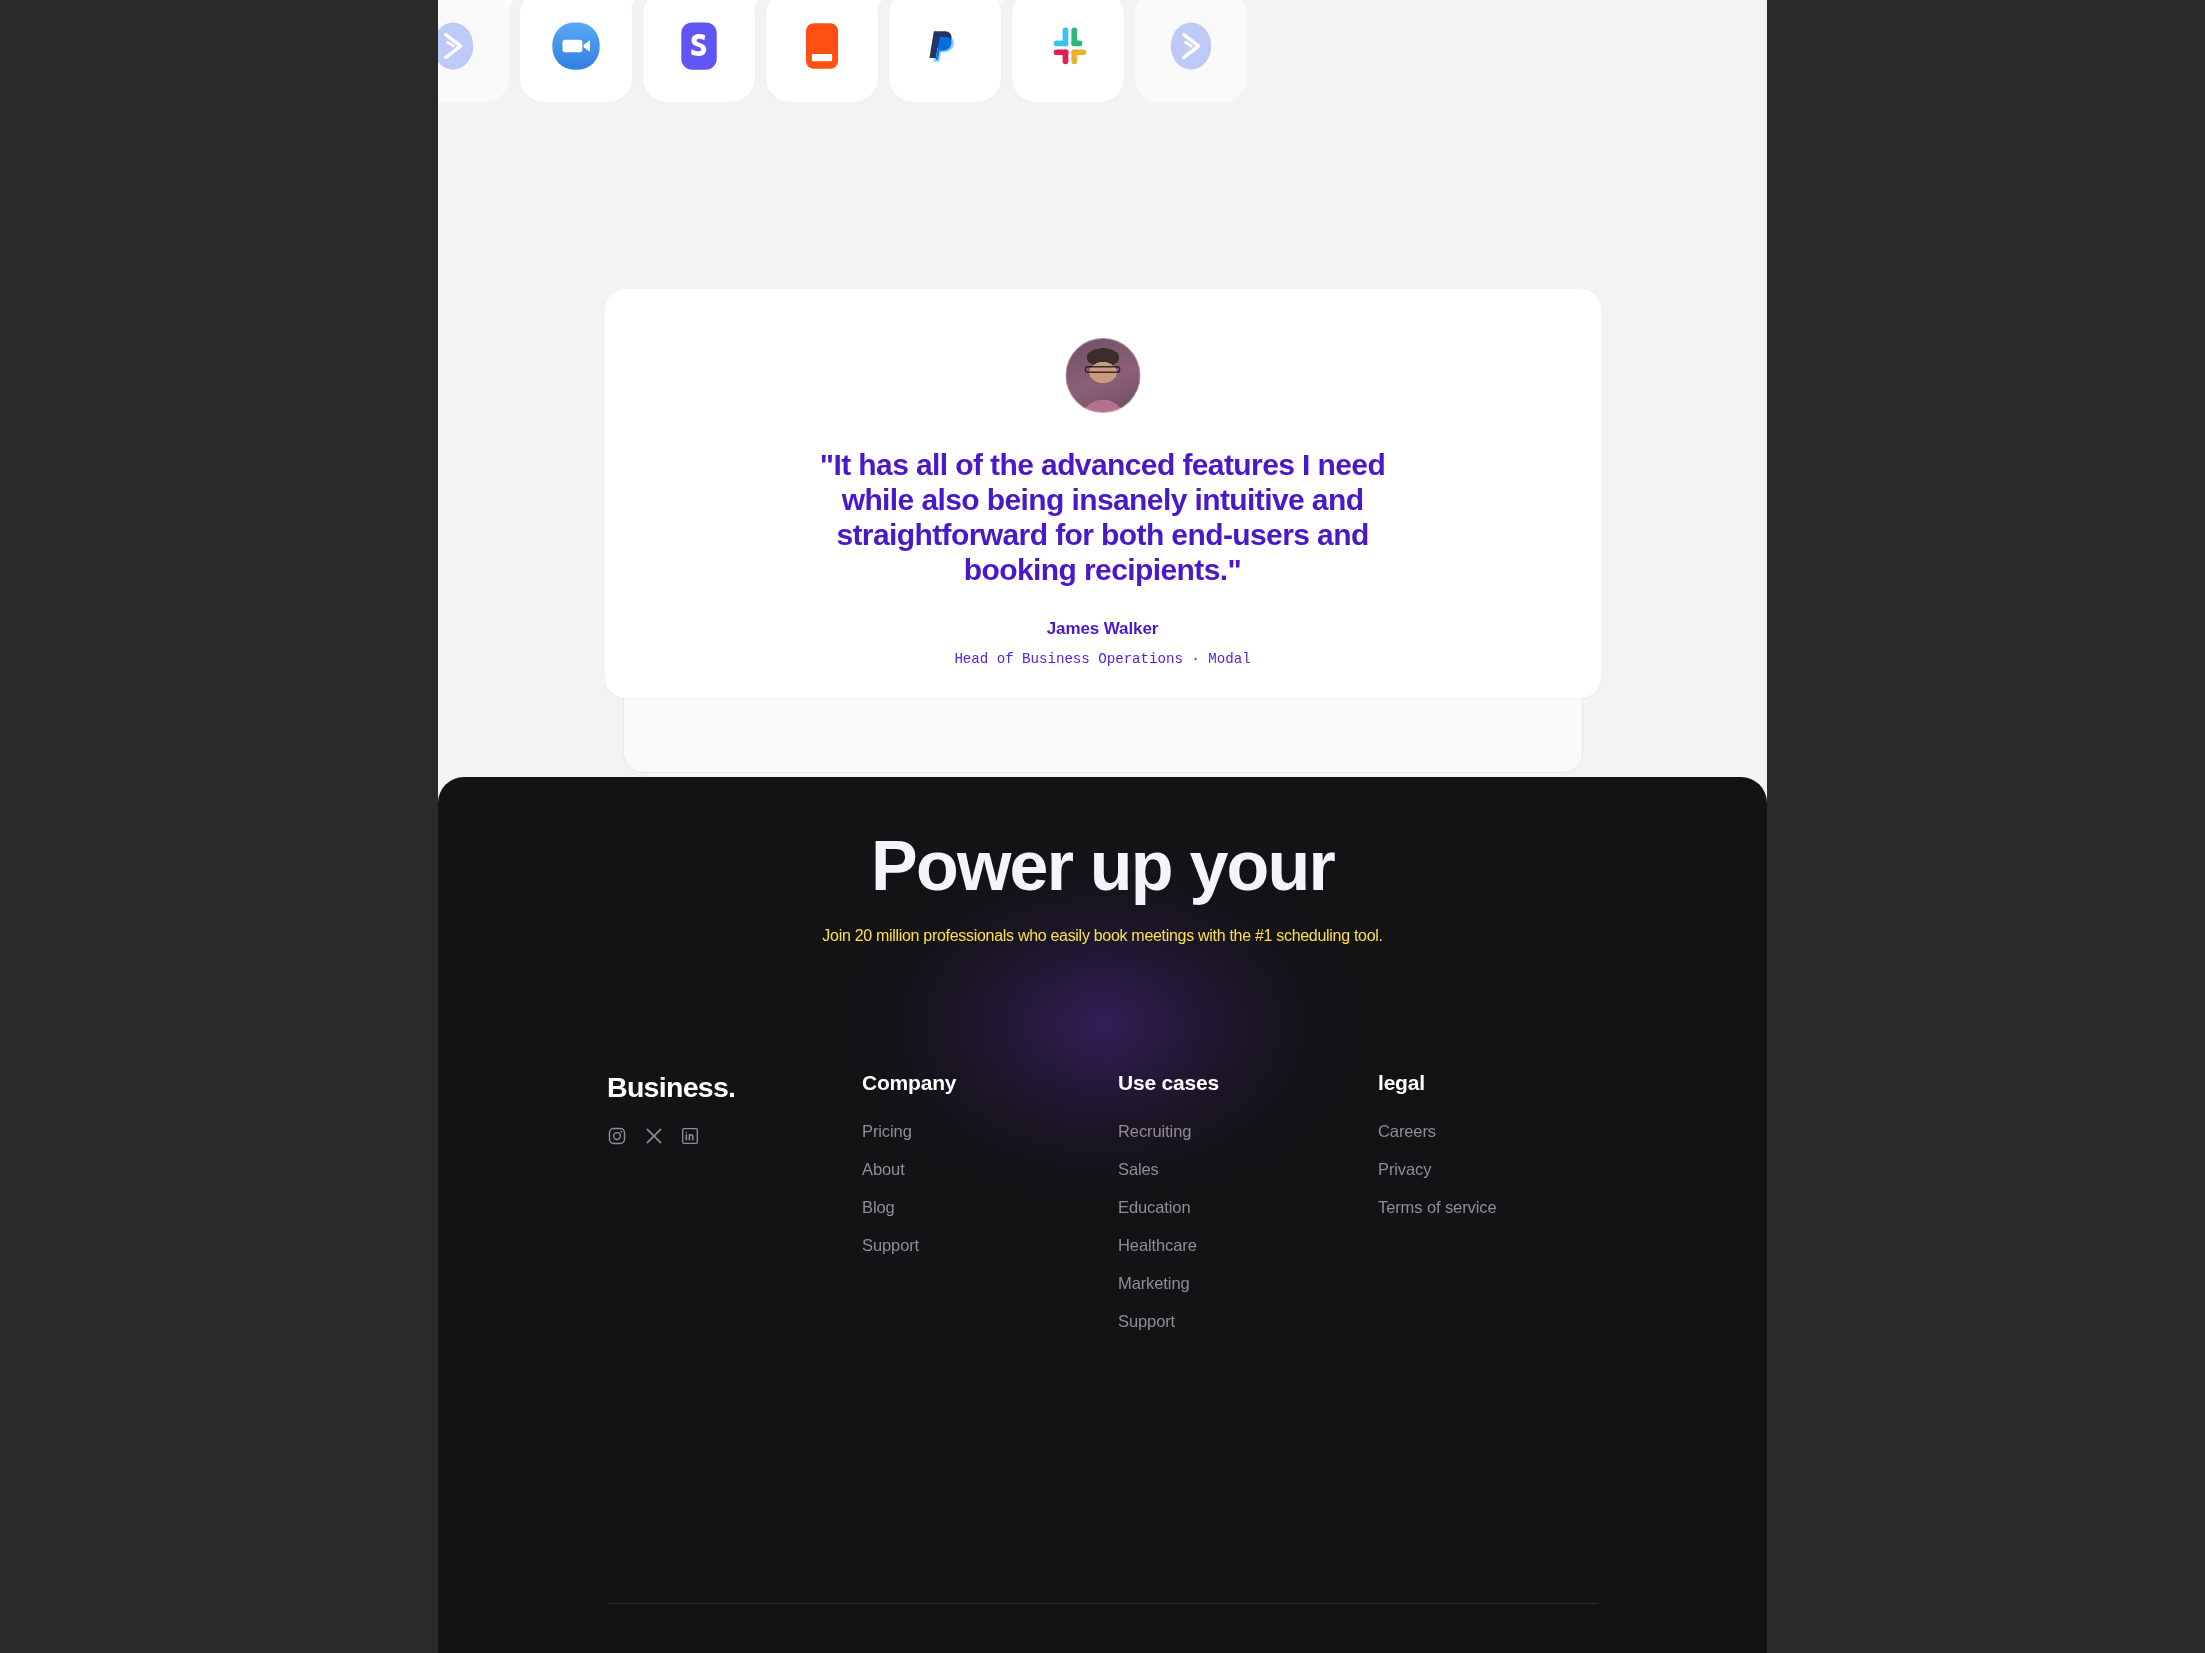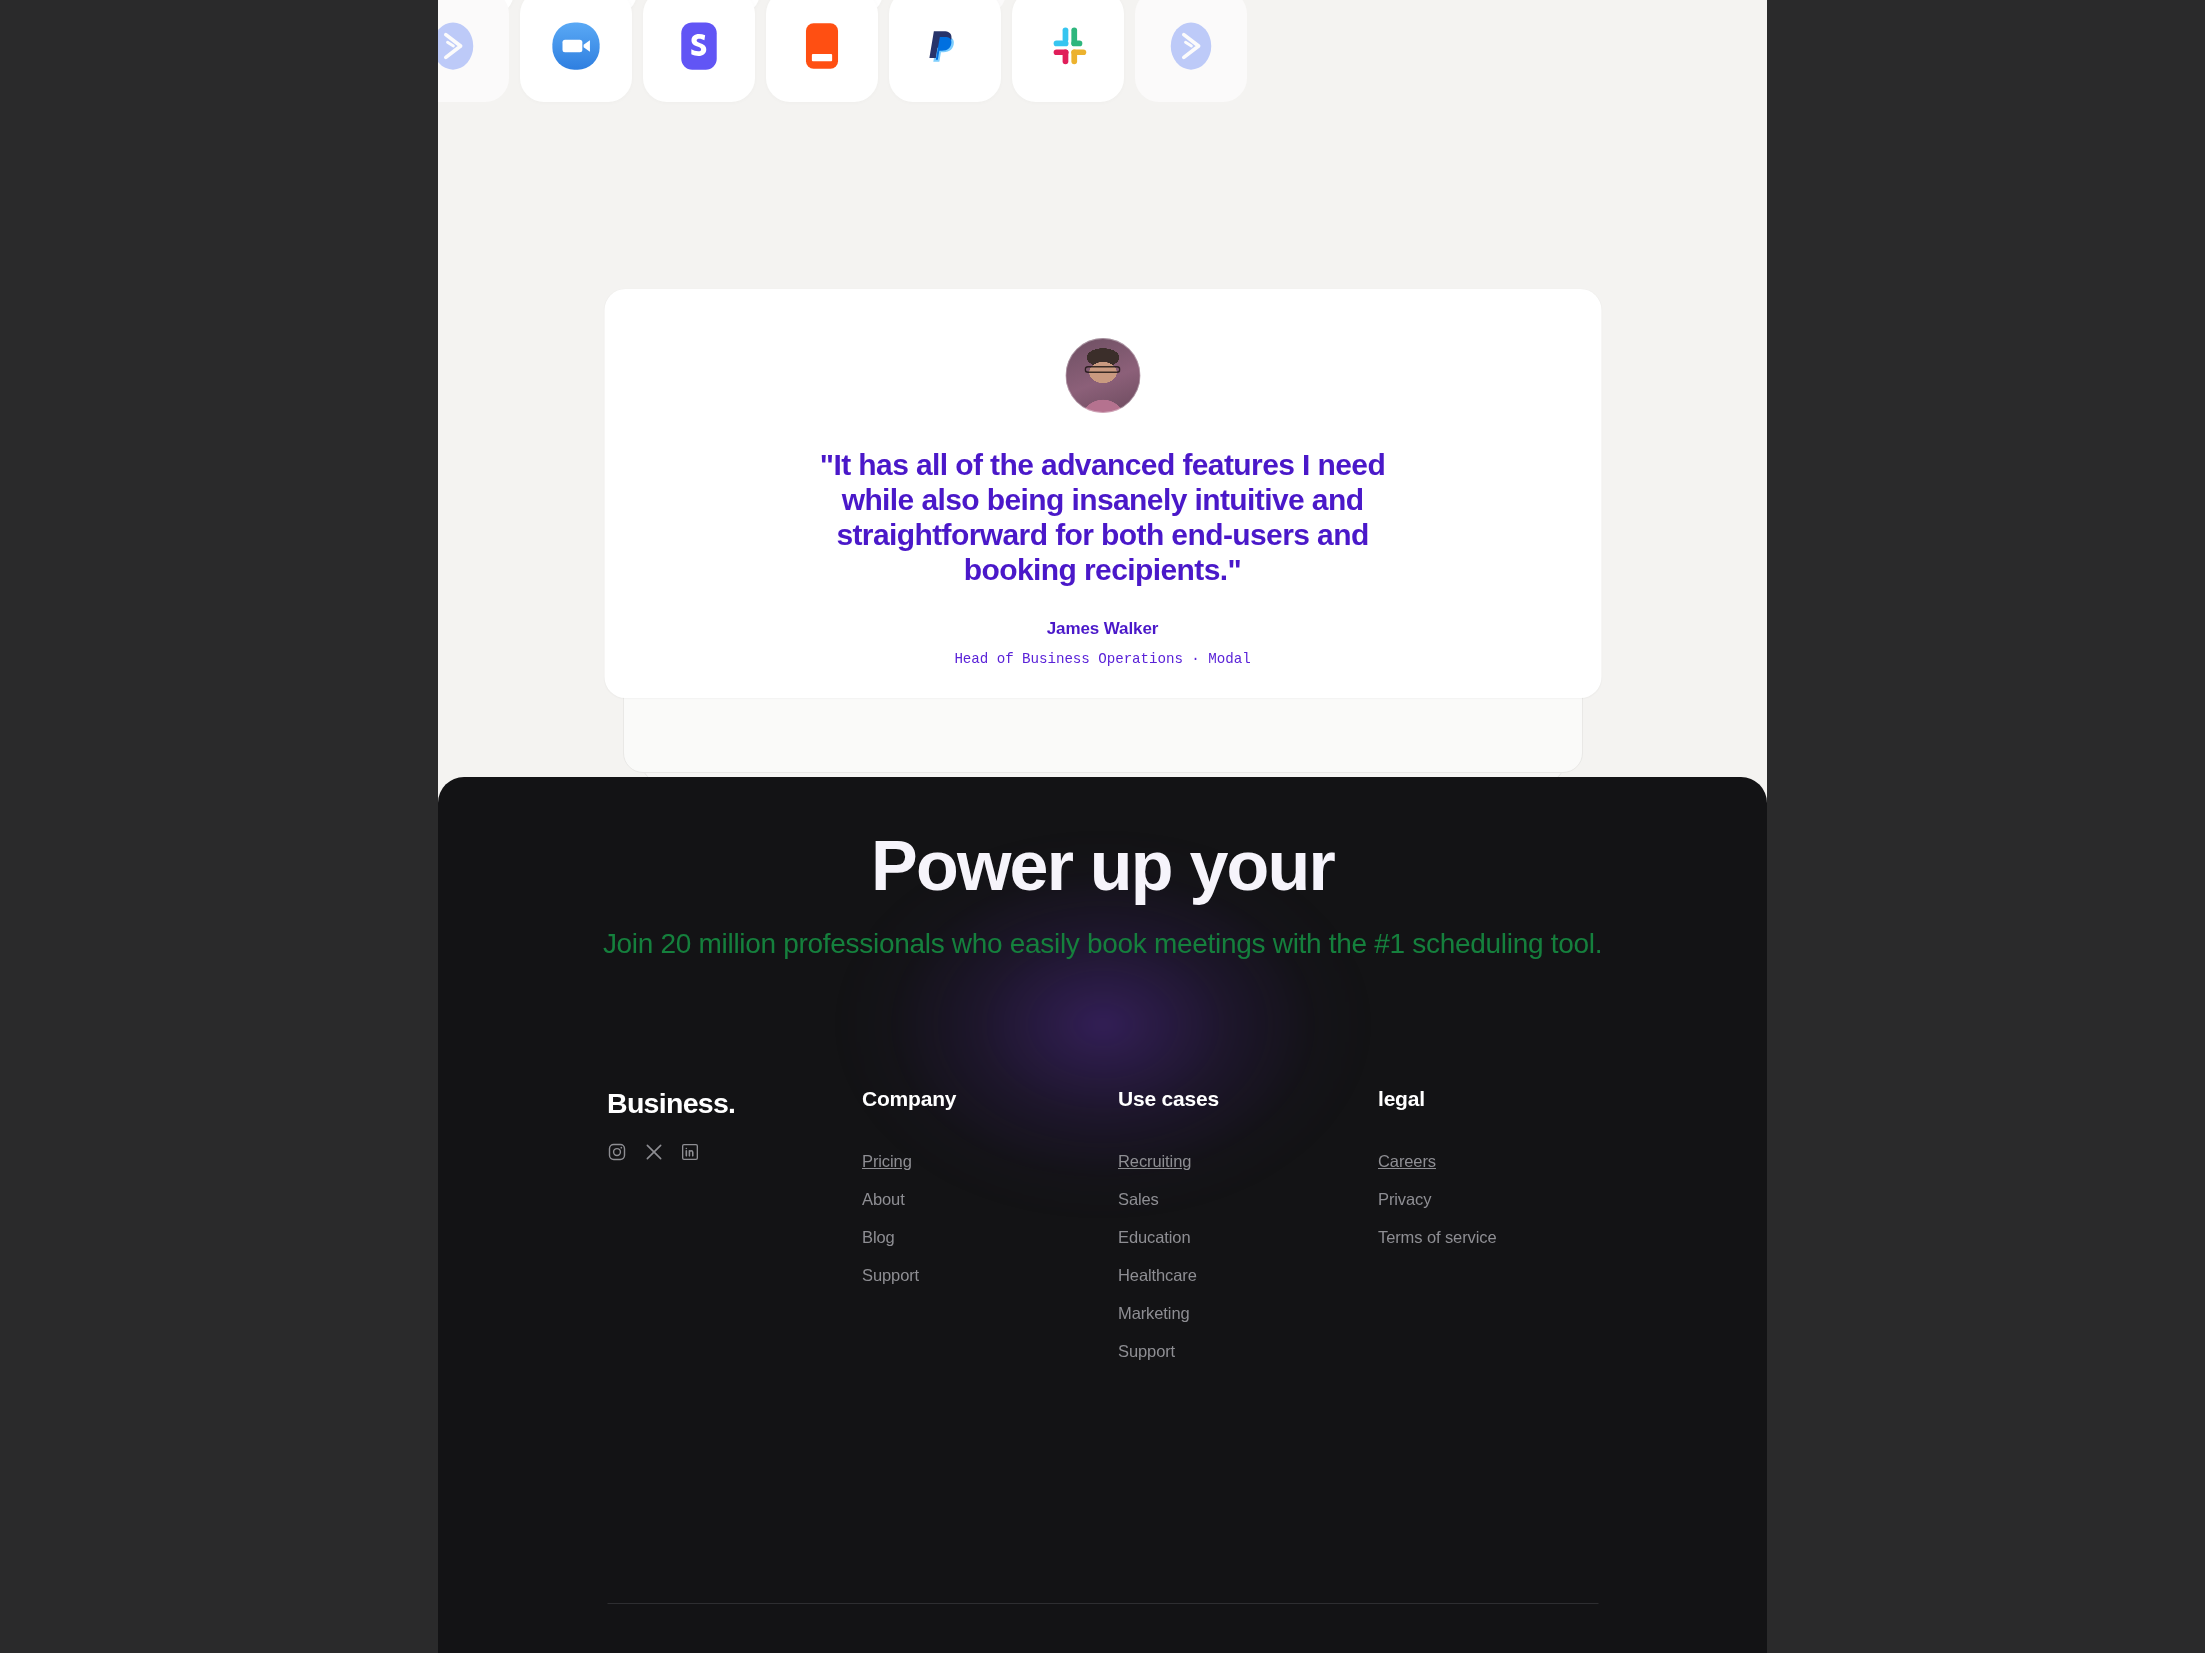--- a/index.html
+++ b/index.html
@@ -117,22 +117,22 @@
     font-size:70px; line-height:1.06; font-weight:700; letter-spacing:-1.8px;
     color:#f6f4fb;
   }
   .cta h2 .grad {
     background:linear-gradient(95deg,#ec7a5a 0%,#d9619a 26%,#b663cf 58%,#8b46f0 82%,#7c3aed 100%);
     -webkit-background-clip:text; background-clip:text; color:transparent;
     display:inline-block;
   }
   .cta p {
     margin-top:22px;
-    font-size:28px; line-height:1.35; font-weight:400;
-    color:#15803d; letter-spacing:-0.3px;
+    font-size:16px; line-height:1.35; font-weight:400;
+    color:#fde047; letter-spacing:-0.3px;
   }
   .cta-btn {
     margin:45px auto 0;
     display:block;
     width:270px; height:69px;
     border:none; border-radius:37px;
     background:#8b3ffb;
     color:#ffffff;
     font-family:"Liberation Sans", sans-serif;
     font-size:22px; font-weight:400; letter-spacing:-0.2px;
@@ -159,21 +159,21 @@
   .fcol.c1 { width:256px; }
   .fcol.c2 { width:260px; }
   .fcol.c3 { width:220px; }
 
   .fhead { font-size:21px; font-weight:700; color:#ffffff; letter-spacing:-0.2px; }
   .flink {
     display:block; margin-top:19px;
     font-size:16.5px; font-weight:400; color:#8e8e93; letter-spacing:-0.1px;
     text-decoration:none; cursor:pointer;
   }
-  .fcol .flink:first-of-type { margin-top:41px;text-decoration:underline; }
+  .fcol .flink:first-of-type { margin-top:27px; }
 
   .divider {
     position:absolute; left:50%; transform:translateX(-50%);
     bottom:50px;
     width:991px; height:0.9px;
     background:#2e2e31;
   }
 </style>
 </head>
 <body>

